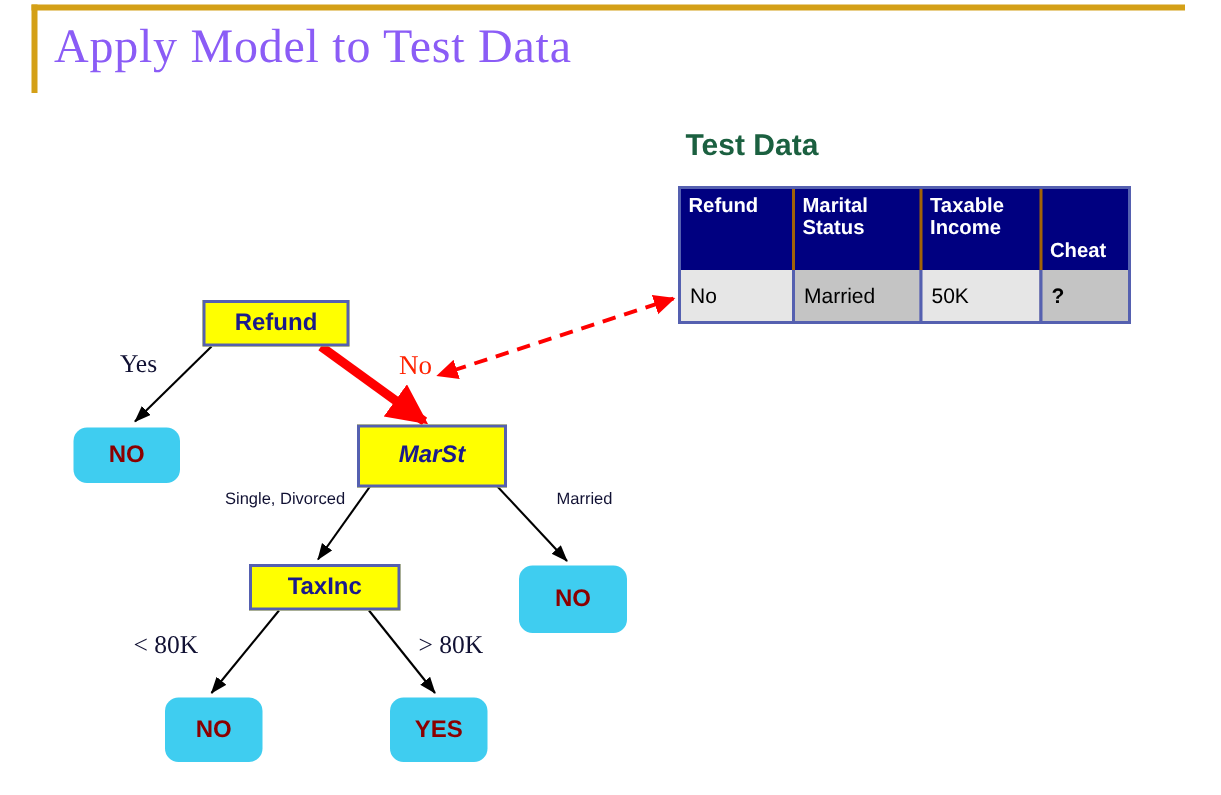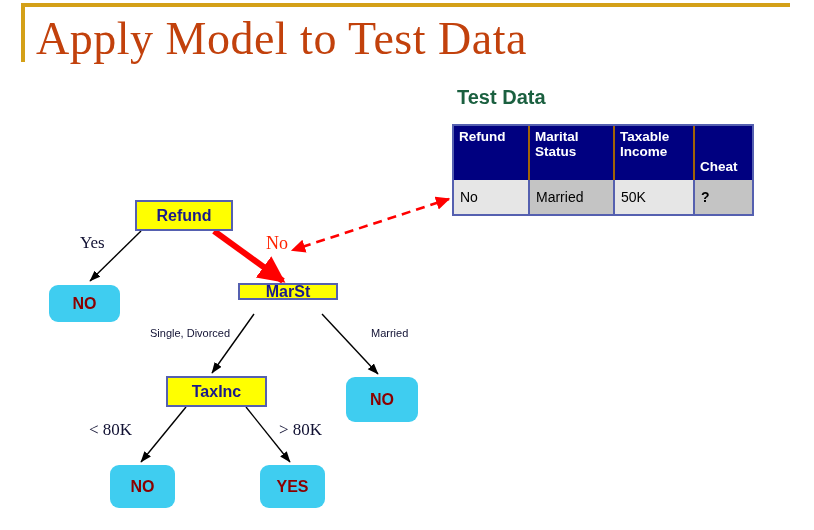--- a/index.html
+++ b/index.html
@@ -16,22 +16,22 @@
     position:absolute;left:21px;top:3px;width:769px;height:4px;
     background:#d4a017;
   }
   #title-rule-left{
     position:absolute;left:21px;top:3px;width:4px;height:59px;
     background:#d4a017;
   }
   #page-title{
     position:absolute;left:36px;top:12px;
     font-family:"Liberation Serif", serif;
-    font-size:46px;
-    color:#c2410c;
+    font-size:32px;
+    color:#8b5cf6;
     letter-spacing:0.5px;
     white-space:nowrap;
   }
 
   
   #test-data-heading{
     position:absolute;left:457px;top:86px;
     font-family:"Liberation Sans", sans-serif;
     font-weight:bold;font-size:20px;color:#1b6040;
     white-space:nowrap;
@@ -141,21 +141,21 @@
 
   <line x1="186" y1="407" x2="141" y2="462" stroke="#000000" stroke-width="1.4" marker-end="url(#ah-black)"></line>
 
   <line x1="246" y1="407" x2="290" y2="462" stroke="#000000" stroke-width="1.4" marker-end="url(#ah-black)"></line>
 
   <line x1="302" y1="247" x2="449" y2="199" stroke="#ff0000" stroke-width="2.6" stroke-dasharray="9,6" marker-end="url(#ah-red-dash)" marker-start="url(#ah-red-dash-rev)"></line>
 </svg>
 
 <div class="node-box" style="left:135px;top:200px;width:98px;height:31px;">Refund</div>
 
-<div class="node-box" style="left:238px;top:283px;width:100px;height:17px;">MarSt</div>
+<div class="node-box" style="left:238px;top:283px;width:100px;height:42px;font-style:italic;">MarSt</div>
 
 <div class="node-box" style="left:166px;top:376px;width:101px;height:31px;">TaxInc</div>
 
 <div class="leaf-box" style="left:49px;top:285px;width:71px;height:37px;">NO</div>
 
 <div class="leaf-box" style="left:346px;top:377px;width:72px;height:45px;">NO</div>
 
 <div class="leaf-box" style="left:110px;top:465px;width:65px;height:43px;">NO</div>
 
 <div class="leaf-box" style="left:260px;top:465px;width:65px;height:43px;">YES</div>

